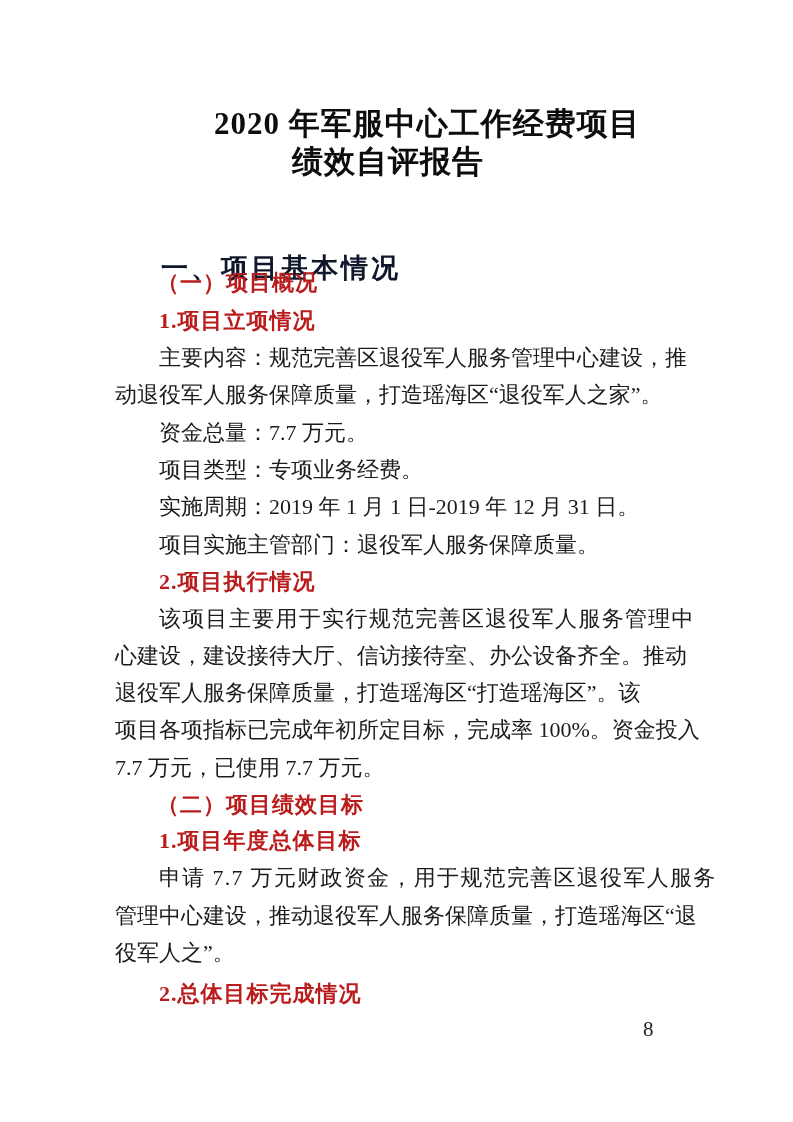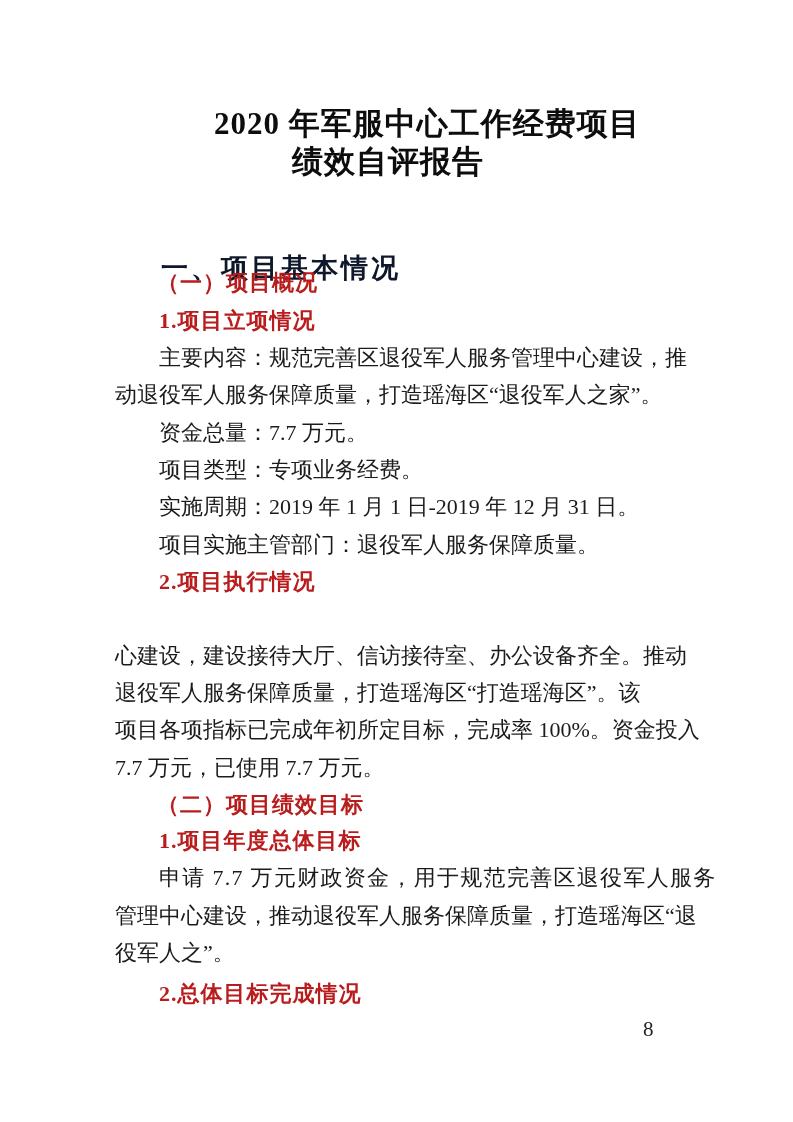--- a/index.html
+++ b/index.html
@@ -77,20 +77,21 @@
 
   <div class="line p" style="left:159px; top:343px;">主要内容：规范完善区退役军人服务管理中心建设，推</div>
   <div class="line p" style="left:115px; top:380px;">动退役军人服务保障质量，打造瑶海区“退役军人之家”。</div>
   <div class="line p" style="left:159px; top:418px;">资金总量：7.7 万元。</div>
   <div class="line p" style="left:159px; top:455px;">项目类型：专项业务经费。</div>
   <div class="line p" style="left:159px; top:492px;">实施周期：2019 年 1 月 1 日-2019 年 12 月 31 日。</div>
   <div class="line p" style="left:159px; top:530px;">项目实施主管部门：退役军人服务保障质量。</div>
 
   <div class="line hb" style="left:159px; top:567px;">2.项目执行情况</div>
 
+  <div class="line p ls1" style="left:159px; top:604px;">该项目主要用于实行规范完善区退役军人服务管理中</div>
   <div class="line p" style="left:115px; top:641px;">心建设，建设接待大厅、信访接待室、办公设备齐全。推动</div>
   <div class="line p" style="left:115px; top:678px;">退役军人服务保障质量，打造瑶海区“打造瑶海区”。该</div>
   <div class="line p" style="left:115px; top:715px;">项目各项指标已完成年初所定目标，完成率 100%。资金投入</div>
   <div class="line p" style="left:115px; top:753px;">7.7 万元，已使用 7.7 万元。</div>
 
   <div class="line hb" style="left:157px; top:790px;">（二）项目绩效目标</div>
   <div class="line hb" style="left:159px; top:826px;">1.项目年度总体目标</div>
 
   <div class="line p ls1" style="left:159px; top:863px;">申请 7.7 万元财政资金，用于规范完善区退役军人服务</div>
   <div class="line p" style="left:115px; top:901px;">管理中心建设，推动退役军人服务保障质量，打造瑶海区“退</div>

